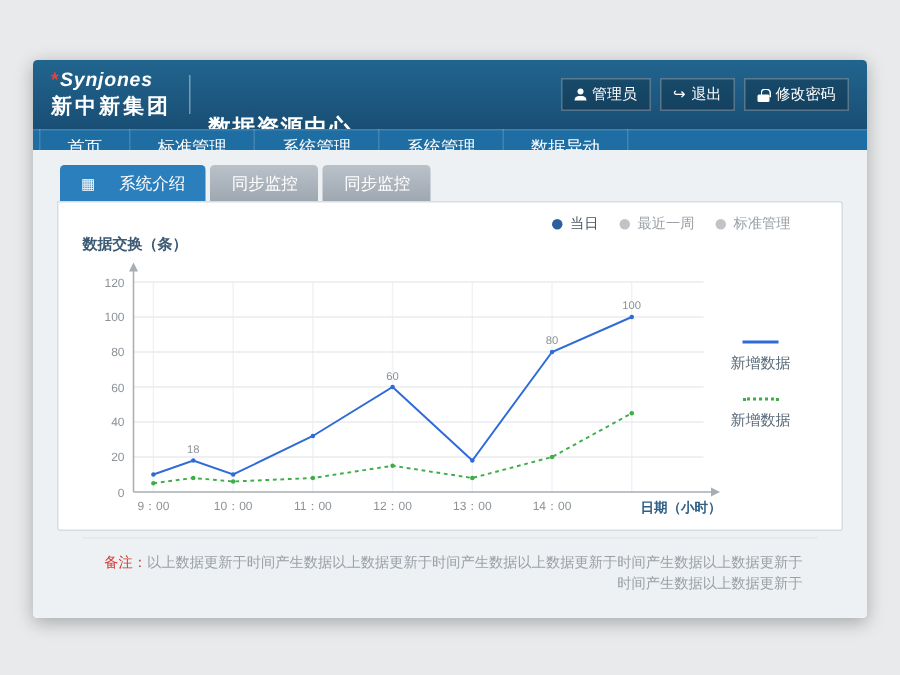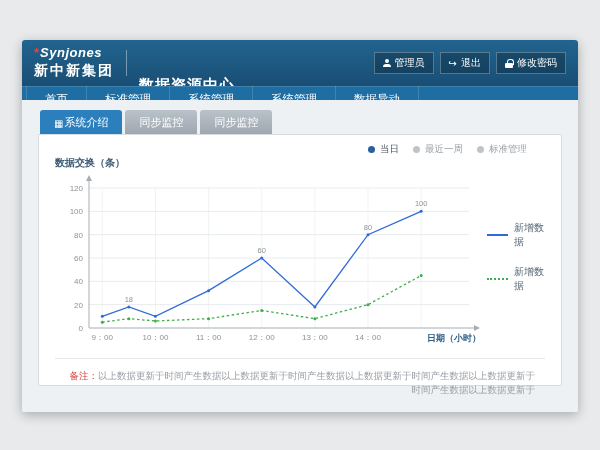--- a/index.html
+++ b/index.html
@@ -35,36 +35,36 @@
   .navbar { height:14px; background:#1e6da3; display:flex; padding:0 4px; flex-shrink:0;
             box-shadow:inset 0 1px 0 rgba(255,255,255,.15);font-family:Liberation Serif, serif; }
   .nav-item { color:#fff; font-size:11.5px; line-height:26px; padding:0 18px;
               border-right:1px solid rgba(255,255,255,.16); cursor:pointer; }
   .nav-item:first-child { border-left:1px solid rgba(255,255,255,.16); }
 
   
   .content { flex:1; background:#eef1f4; padding:10px 16px 0; }
   .tabs { display:flex; gap:3px; padding-left:2px; }
   .tab { background:linear-gradient(#b9c1c9,#9fa8b1); color:#fff; font-size:11px; padding:5px 14px 4px;
-         border-radius:3px 3px 0 0; cursor:pointer; display:flex; align-items:center; gap:1px; }
+         border-radius:3px 3px 0 0; cursor:pointer; display:flex; align-items:center; gap:16px; }
   .tab.on { background:#2b7fbd; }
   .tab-grid-icon::before { content:"▦"; font-size:10px; line-height:1; }
 
-  .panel { background:#fff; border:1px solid #d7dde2; border-radius:0 2px 2px 2px; padding:6px 12px 8px; height:252px; }
+  .panel { background:#fff; border:1px solid #d7dde2; border-radius:0 2px 2px 2px; padding:6px 12px 8px; height:220px; }
 
   .range-legend { display:flex; justify-content:flex-end; gap:14px; padding:2px 22px 0 0; }
   .range-item { display:flex; align-items:center; gap:5px; font-size:9.5px; color:#9aa0a6; cursor:pointer; }
   .range-item .dot { width:7px; height:7px; border-radius:50%; background:#c0c0c0; }
   .range-item.on { color:#4a5560; }
 
   .ylabel { font-size:10px; color:#3c5a74; font-weight:bold; margin:0 0 0 4px; }
   .chart-row { display:flex; align-items:center; }
   #chart-svg { width:432px; height:188px; display:block; flex-shrink:0; }
   .series-legend { display:flex; flex-direction:column; gap:16px; margin-left:4px; margin-top:-14px; }
-  .series-item { display:flex; align-items:center; gap:6px; font-size:10px; color:#5a6a78; }
+  .series-item { display:flex; align-items:center; gap:6px; font-size:10px; color:#5a6a78;flex-direction:column; }
   .swatch { width:24px; height:0; border-top:2px solid #888; }
 
   .divider { border-top:1px solid #e3e7ea; margin:0 4px; }
   .note { font-size:9.5px; color:#9aa0a6; text-align:right; padding:10px 14px 0; line-height:1.5; }
   .note-prefix { color:#d23b33; }
 </style>
 </head>
 <body>
 
 <div class="window">

